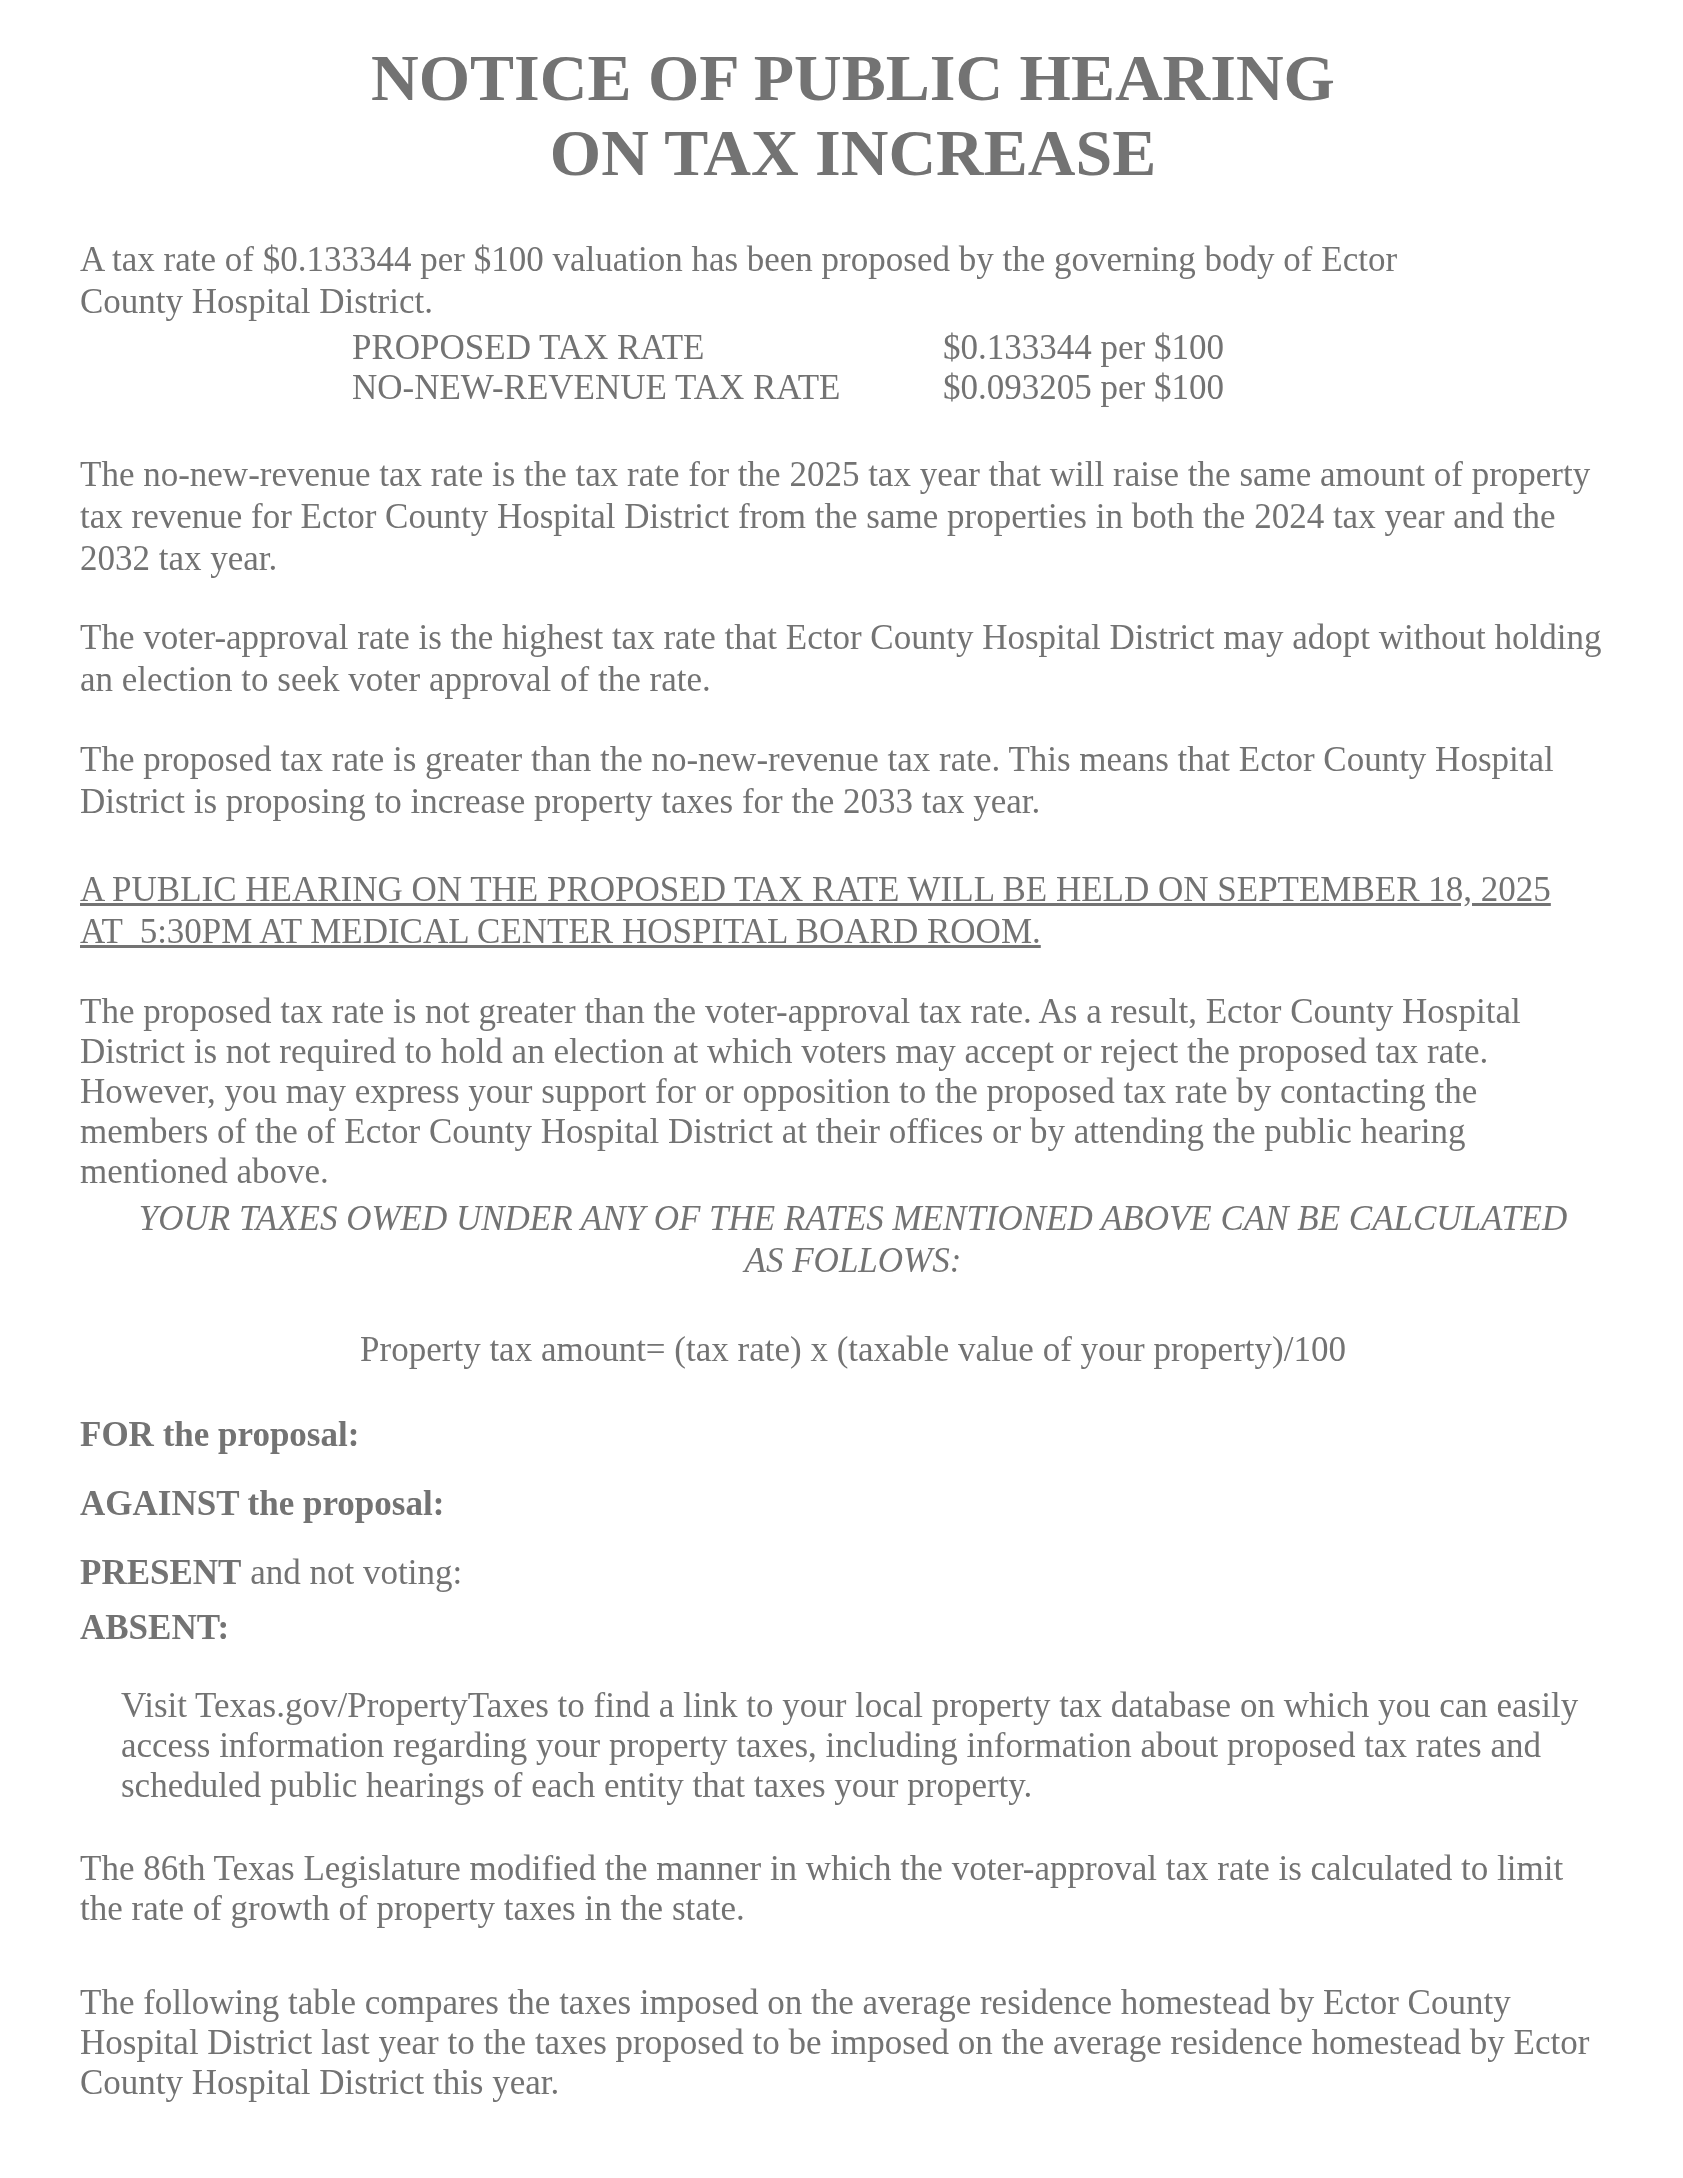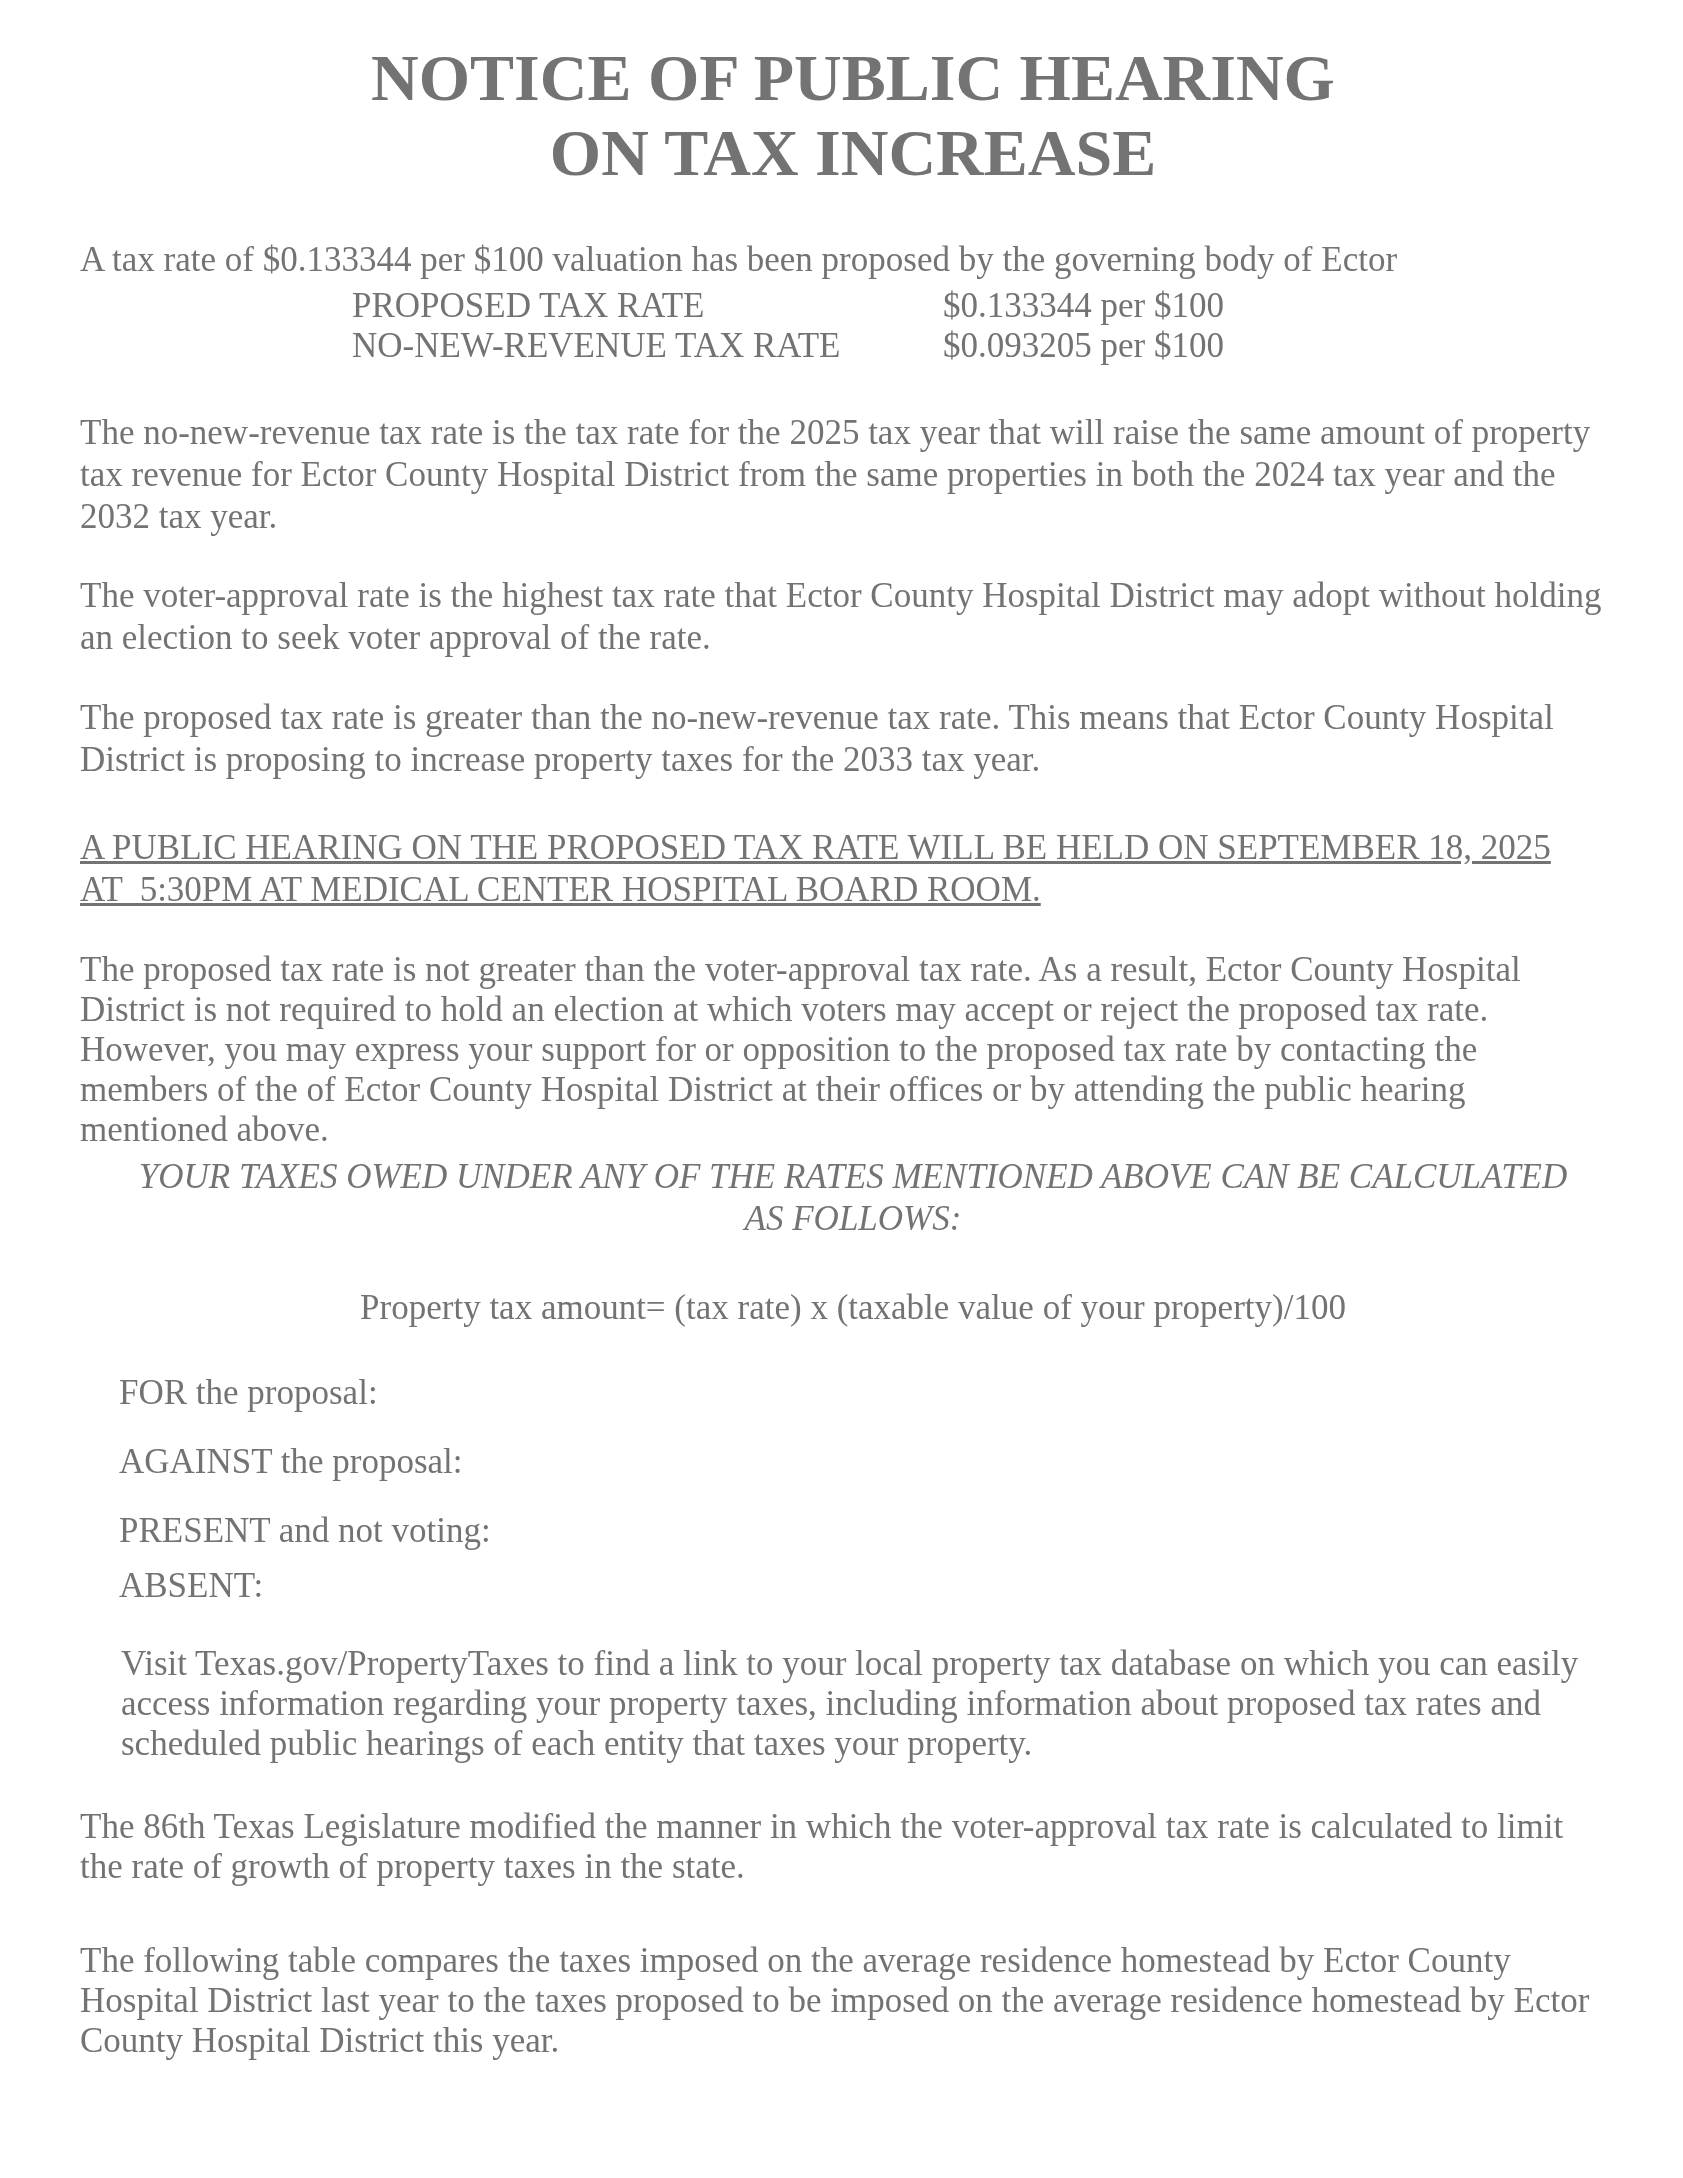--- a/index.html
+++ b/index.html
@@ -36,37 +36,38 @@
   .mt-p5 { margin-top: 46px; text-decoration: underline; }
   .mt-p6 { margin-top: 39px; }
   .centered { text-align: center; }
   .calc-heading { margin-top: 6px; line-height: 42px; font-style: italic; }
   .formula { margin-top: 47px; line-height: 42px; }
   .vote-line { line-height: 42px; white-space: pre; }
   .vote-for { margin-top: 43px; }
   .vote-against { margin-top: 27px; }
   .vote-present { margin-top: 27px; }
   .vote-absent { margin-top: 13px; }
-  .bold { font-weight: normal; margin-left: 39px; }
+  .bold { font-weight: bold; }
   .mt-visit { margin-top: 37px; margin-left: 41px; }
   .mt-leg { margin-top: 43px; }
   .mt-table { margin-top: 54px; }
 </style>
 </head>
 <body>
 
 <div class="page">
 
   <div class="title">
       <div class="ln">NOTICE OF PUBLIC HEARING</div>
       <div class="ln">ON TAX INCREASE</div>
     </div>
 
   <div class="para">
       <div class="ln">A tax rate of $0.133344 per $100 valuation has been proposed by the governing body of Ector</div>
+      <div class="ln">County Hospital District.</div>
     </div>
 
   <div class="rates">
     <div class="rate-row">
         <span class="rate-label">PROPOSED TAX RATE</span>
         <span class="rate-value">$0.133344 per $100</span>
       </div>
     <div class="rate-row">
         <span class="rate-label">NO-NEW-REVENUE TAX RATE</span>
         <span class="rate-value">$0.093205 per $100</span>

